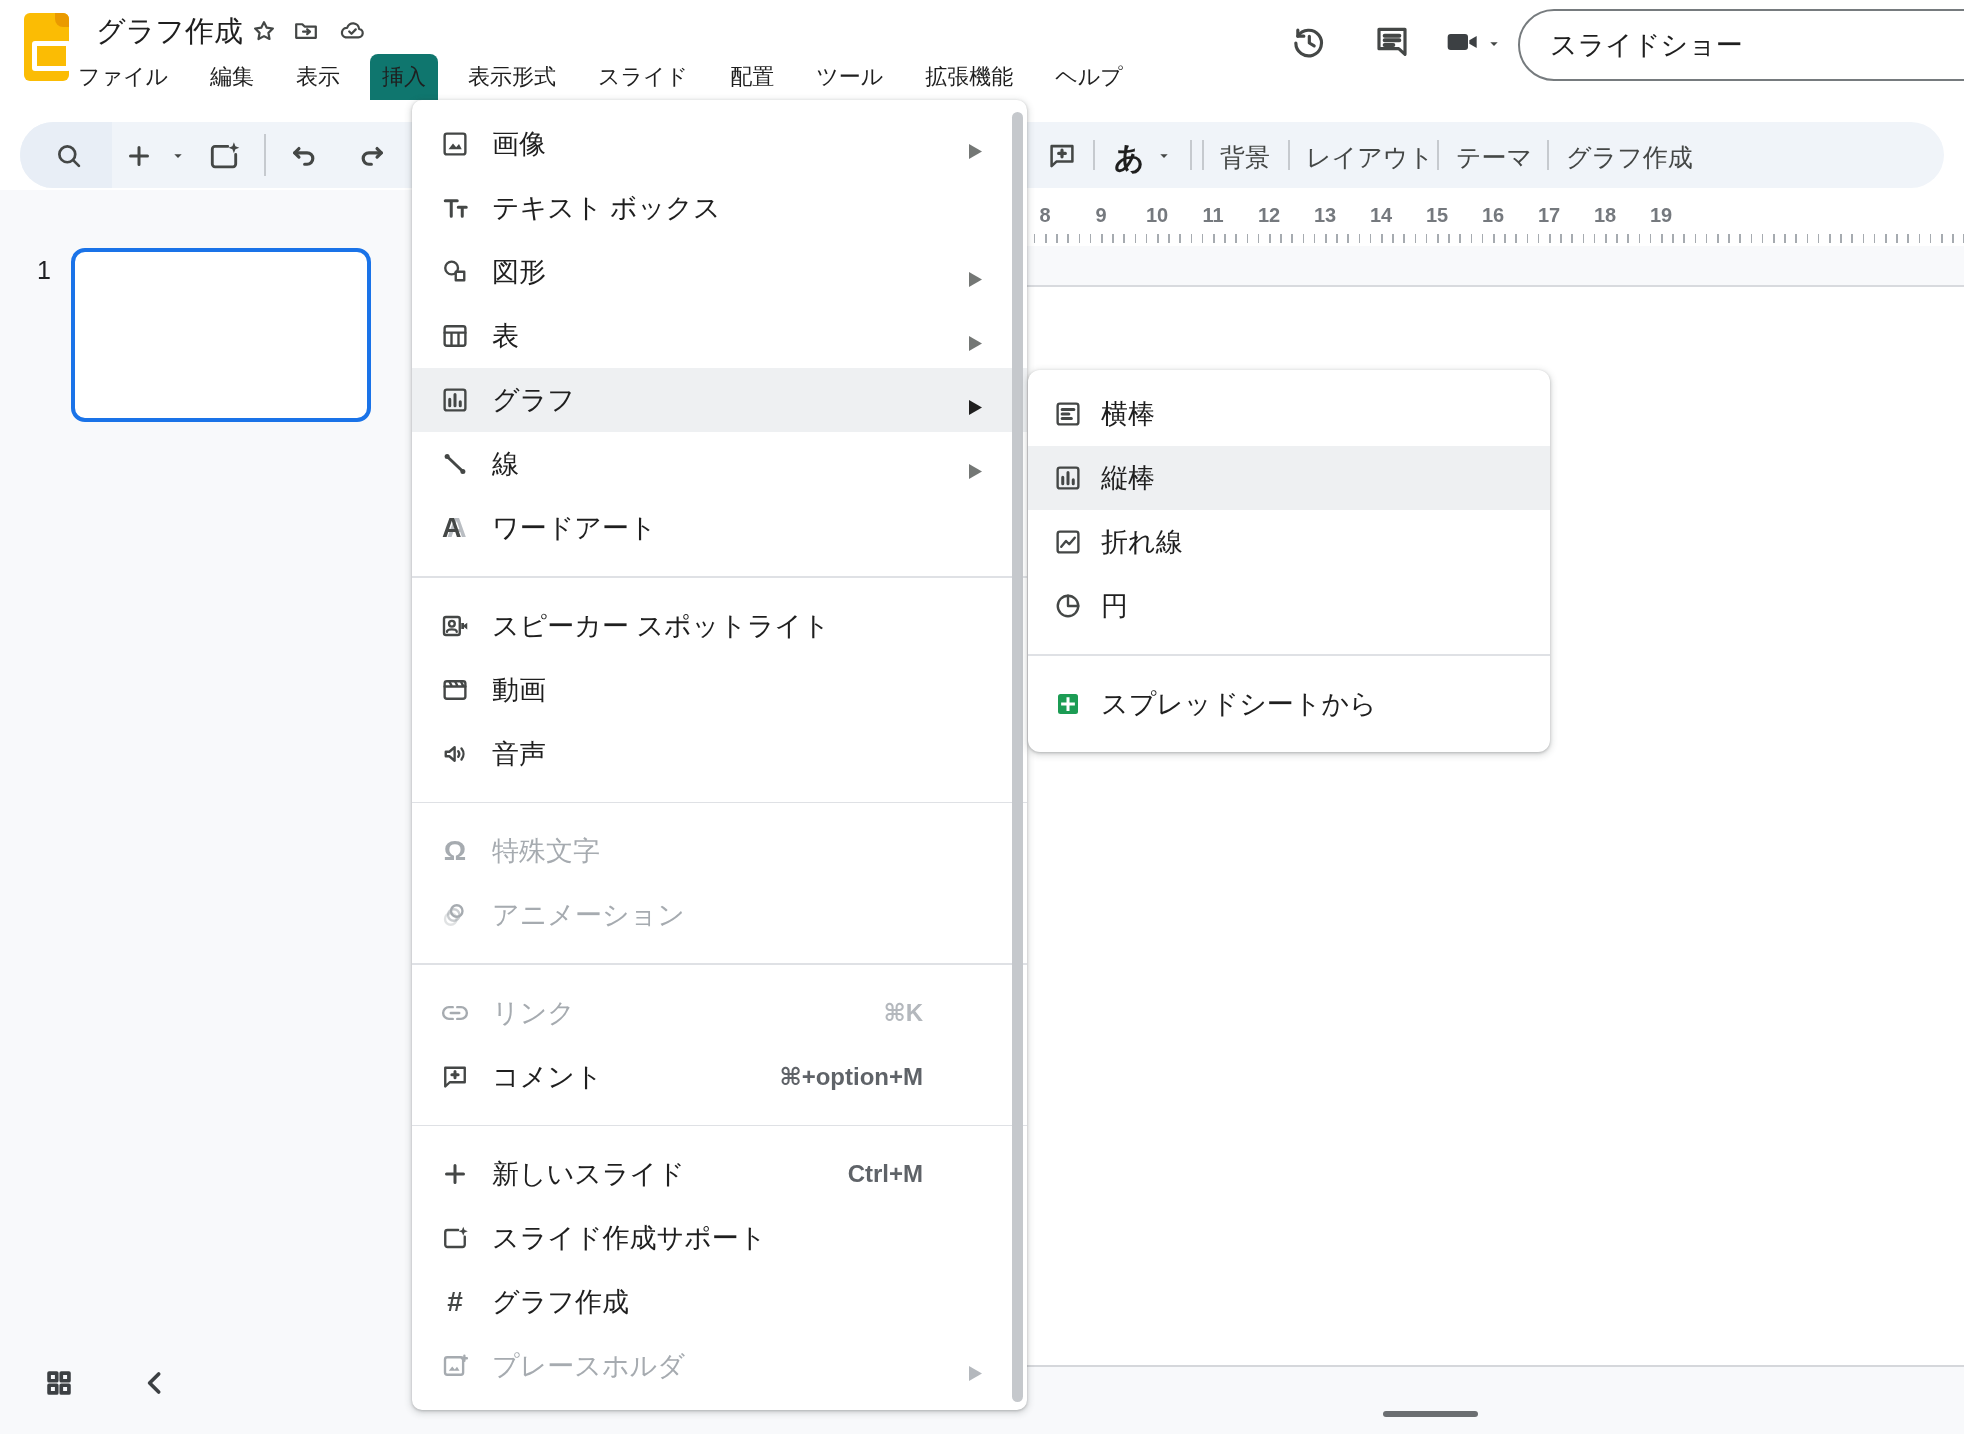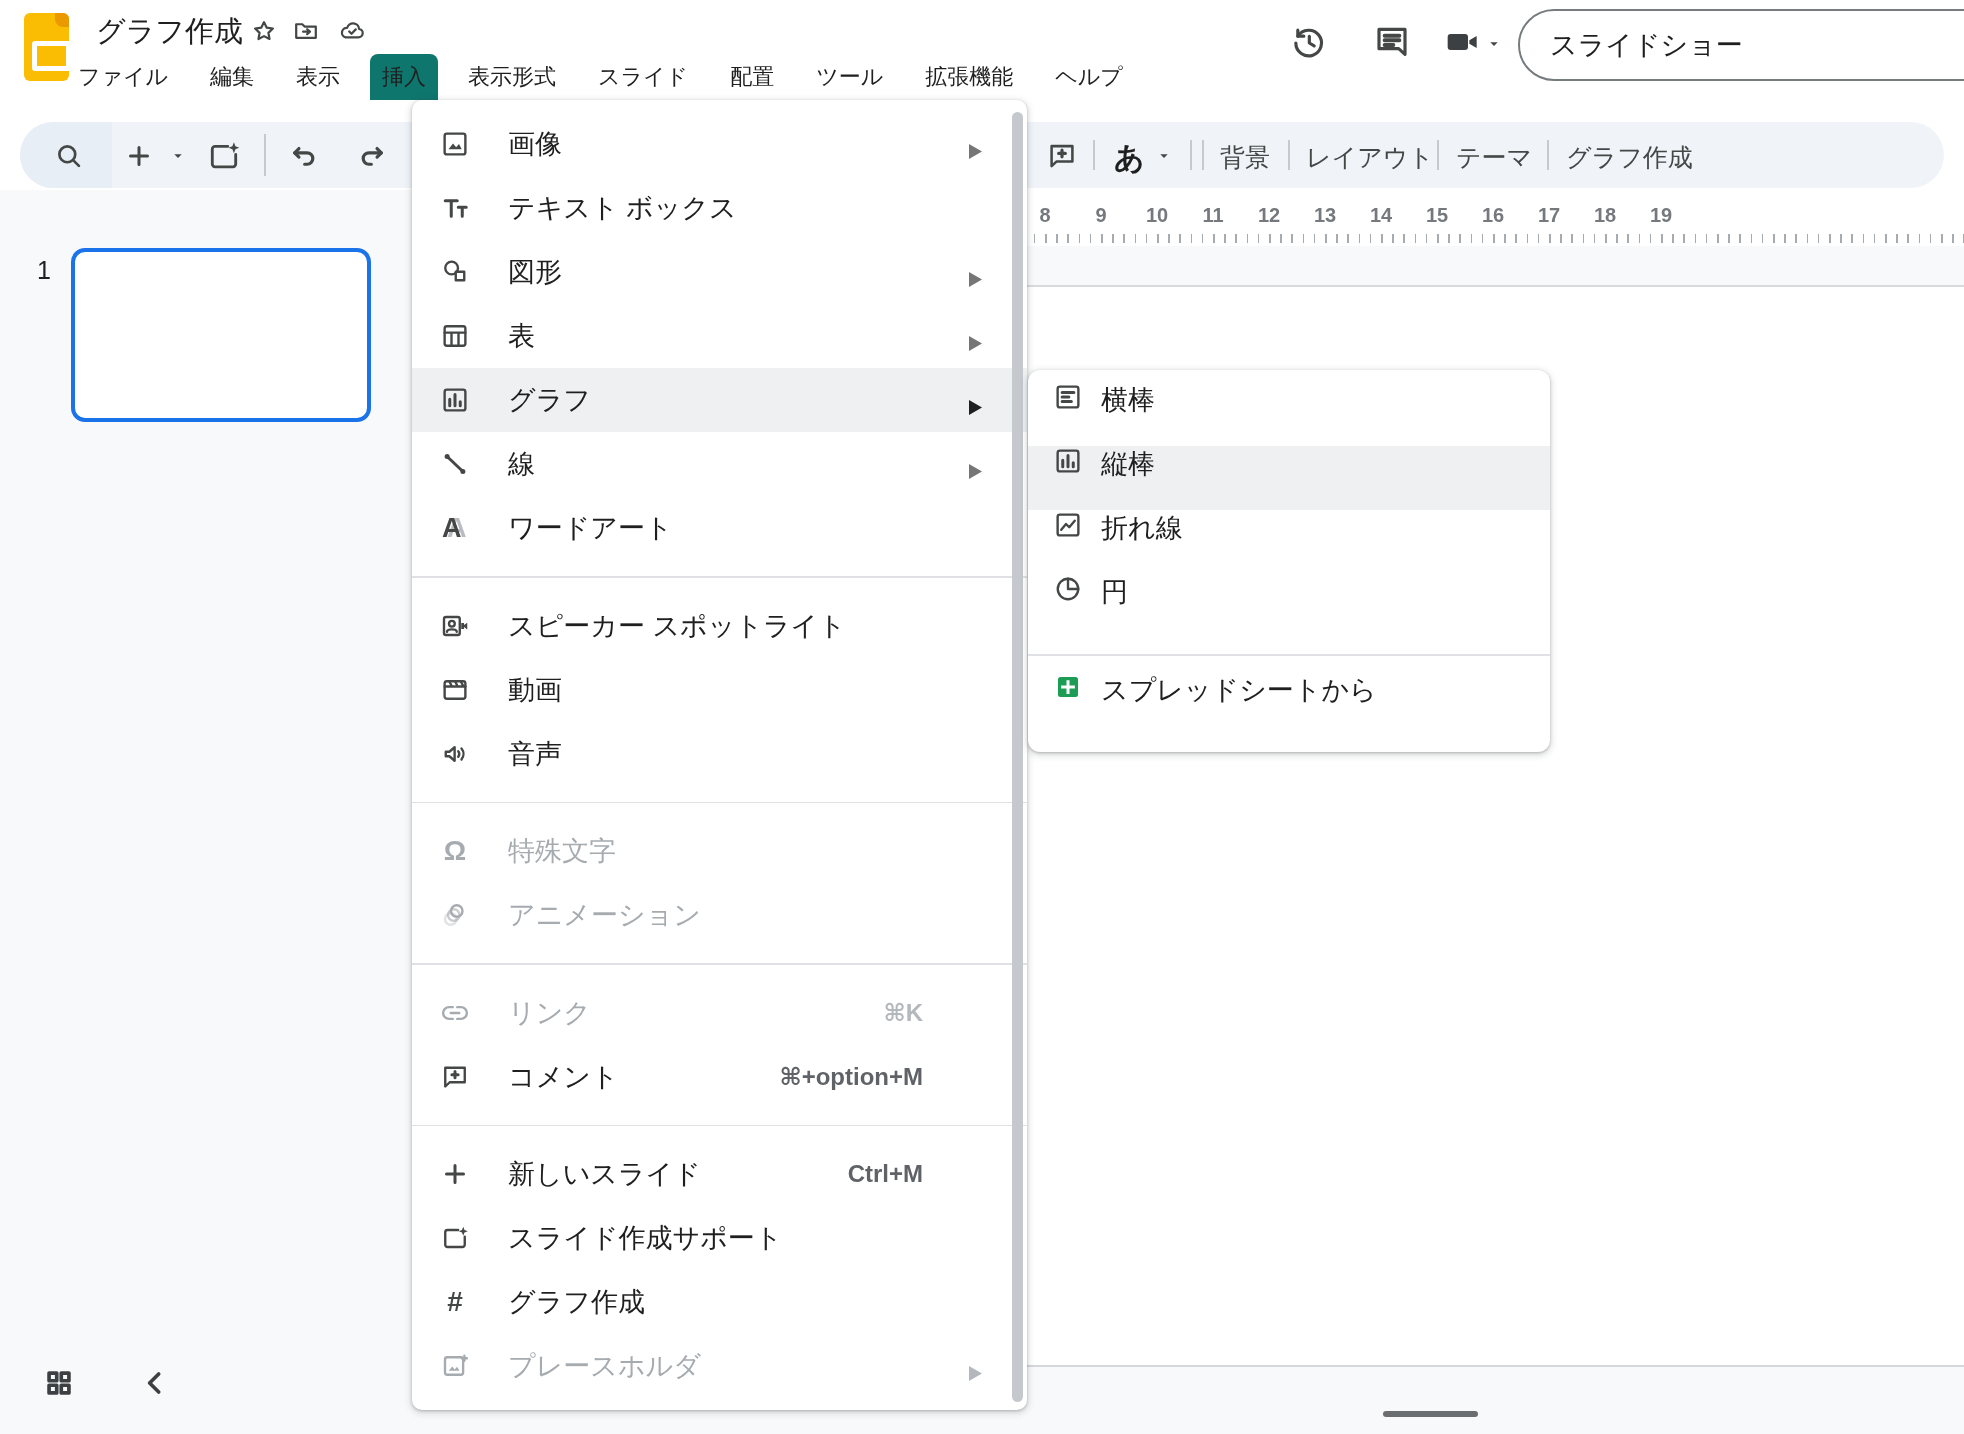--- a/index.html
+++ b/index.html
@@ -46,21 +46,21 @@
   .page{left:540px;top:285px;width:1500px;height:1078px;background:#fff;border-top:2px solid #d8dade;border-bottom:2px solid #d5d7db;}
   .notes-handle{left:1383px;top:1411px;width:95px;height:6px;background:#6b6e71;border-radius:3px;}
   
   .slide-num{left:30px;top:256px;width:28px;text-align:center;font-size:25px;font-weight:500;color:#202124;}
   .thumb{left:71px;top:248px;width:300px;height:174px;background:#fff;border:4px solid #1a73e8;border-radius:14px;box-sizing:border-box;}
   .strip-btn{width:34px;height:34px;}
   
   .menu-panel{left:412px;top:100px;width:615px;background:#fff;border-radius:10px;
               box-shadow:0 2px 6px 2px rgba(60,64,67,.15),0 1px 3px rgba(60,64,67,.3);
               padding:12px 0;box-sizing:border-box;z-index:30;}
-  .mrow{height:64px;display:flex;align-items:center;padding:0 104px 0 28px;gap:38px;font-size:27px;color:#1f1f1f;}
+  .mrow{height:64px;display:flex;align-items:center;padding:0 104px 0 28px;gap:22px;font-size:27px;color:#1f1f1f;}
   .mrow.hl{background:#eef0f2;}
   .mrow.dis{color:#a6abb0;}
   .ml{flex:0 0 auto;white-space:nowrap;}
   .msp{flex:1;}
   .ms{font-size:24px;font-weight:600;color:#5f6368;white-space:nowrap;}
   .dis .ms{color:#b4b8bd;}
   .arr{width:15px;height:17px;margin-right:-60px;}
   .arr svg{width:100%;height:100%;}
   .arr polygon{fill:#747775;}
   .arr.dark polygon{fill:#1f1f1f;}
@@ -69,21 +69,21 @@
   .glyph-ic{font-size:28px;font-weight:bold;color:#444746;width:30px;text-align:center;line-height:30px;}
   .dis .glyph-ic{color:#a6abb0;}
   .wordart{position:relative;width:30px;height:30px;font-weight:bold;font-size:27px;line-height:30px;}
   .wordart .shadowA{position:absolute;left:7px;top:0;color:#b9bdc2;}
   .wordart .frontA{position:absolute;left:2px;top:0;color:#444746;}
   .menu-scrollbar{left:1012px;top:112px;width:11px;height:1290px;background:#c5c8cc;border-radius:6px;z-index:31;}
   
   .submenu-panel{left:1028px;top:370px;width:522px;background:#fff;border-radius:12px;
                  box-shadow:0 2px 6px 2px rgba(60,64,67,.15),0 1px 3px rgba(60,64,67,.3);
                  padding:12px 0 16px 0;box-sizing:border-box;z-index:32;}
-  .srow{height:64px;display:flex;padding:0 24px 0 25px;gap:18px;font-size:27px;color:#1f1f1f;}
+  .srow{height:64px;display:flex;align-items:center;padding:0 24px 0 25px;gap:18px;font-size:27px;color:#1f1f1f;}
   .srow.hl{background:#eef0f2;}
 </style>
 </head>
 <body>
 
 <div class="stage">
 
   <div class="abs workspace"></div>
   <div class="abs ruler-strip" id="ruler">
       <span class="ruler-num" style="left: 633px;">8</span>

